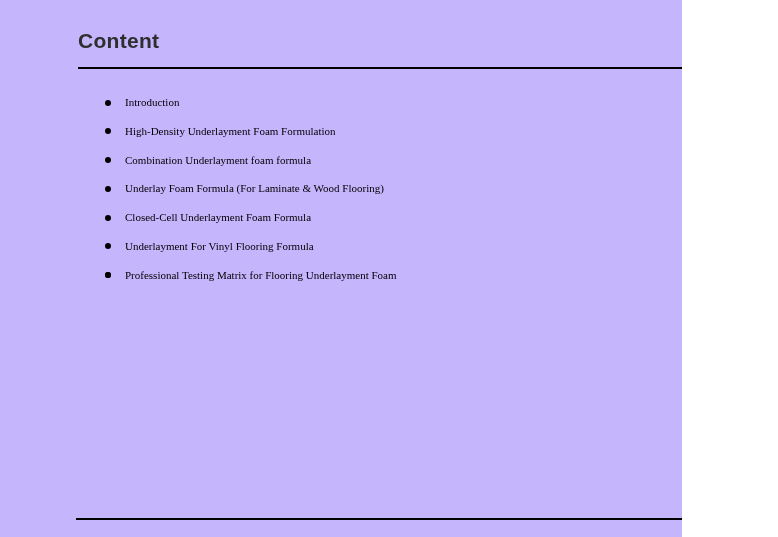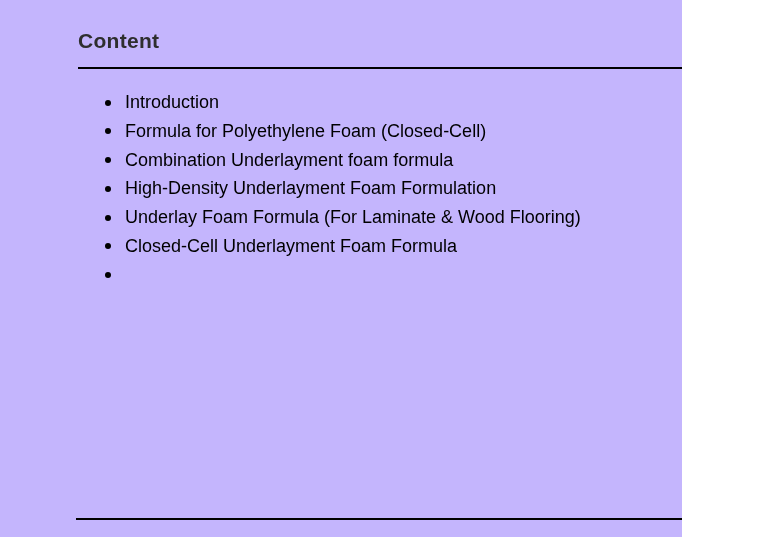--- a/index.html
+++ b/index.html
@@ -46,22 +46,22 @@
   ul.toc {
     position: absolute;
     left: 0;
     top: 88px;
     margin: 0;
     padding: 0 0 0 125px;
     list-style: none;
   }
   ul.toc li {
     position: relative;
-    font-family: Liberation Sans, sans-serif;
-    font-size: 18px;
+    font-family: Liberation Serif, serif;
+    font-size: 11px;
     line-height: 28.8px;
     color: #000000;
     white-space: nowrap;
   }
   ul.toc li .bullet {
     position: absolute;
     left: -20px;
     top: 11.5px;
     width: 6px;
     height: 6px;
@@ -72,22 +72,23 @@
 </head>
 <body>
 
 <div class="page">
   <h1 class="doc-title">Content</h1>
 
   <hr class="rule rule-top">
 
   <ul class="toc">
       <li><span class="bullet"></span><span>Introduction</span></li>
-      <li><span class="bullet"></span><span>Formula for Polyethylene Foam (Closed-Cell)</span></li>
+      <li><span class="bullet"></span><span>High-Density Underlayment Foam Formulation</span></li>
       <li><span class="bullet"></span><span>Combination Underlayment foam formula</span></li>
-      <li><span class="bullet"></span><span>High-Density Underlayment Foam Formulation</span></li>
       <li><span class="bullet"></span><span>Underlay Foam Formula (For Laminate &amp; Wood Flooring)</span></li>
       <li><span class="bullet"></span><span>Closed-Cell Underlayment Foam Formula</span></li>
+      <li><span class="bullet"></span><span>Underlayment For Vinyl Flooring Formula</span></li>
       <li><span class="bullet"></span></li>
+      <li><span class="bullet"></span><span>Professional Testing Matrix for Flooring Underlayment Foam</span></li>
     </ul>
 
   <hr class="rule rule-bottom">
 </div>
 
 </body></html>

